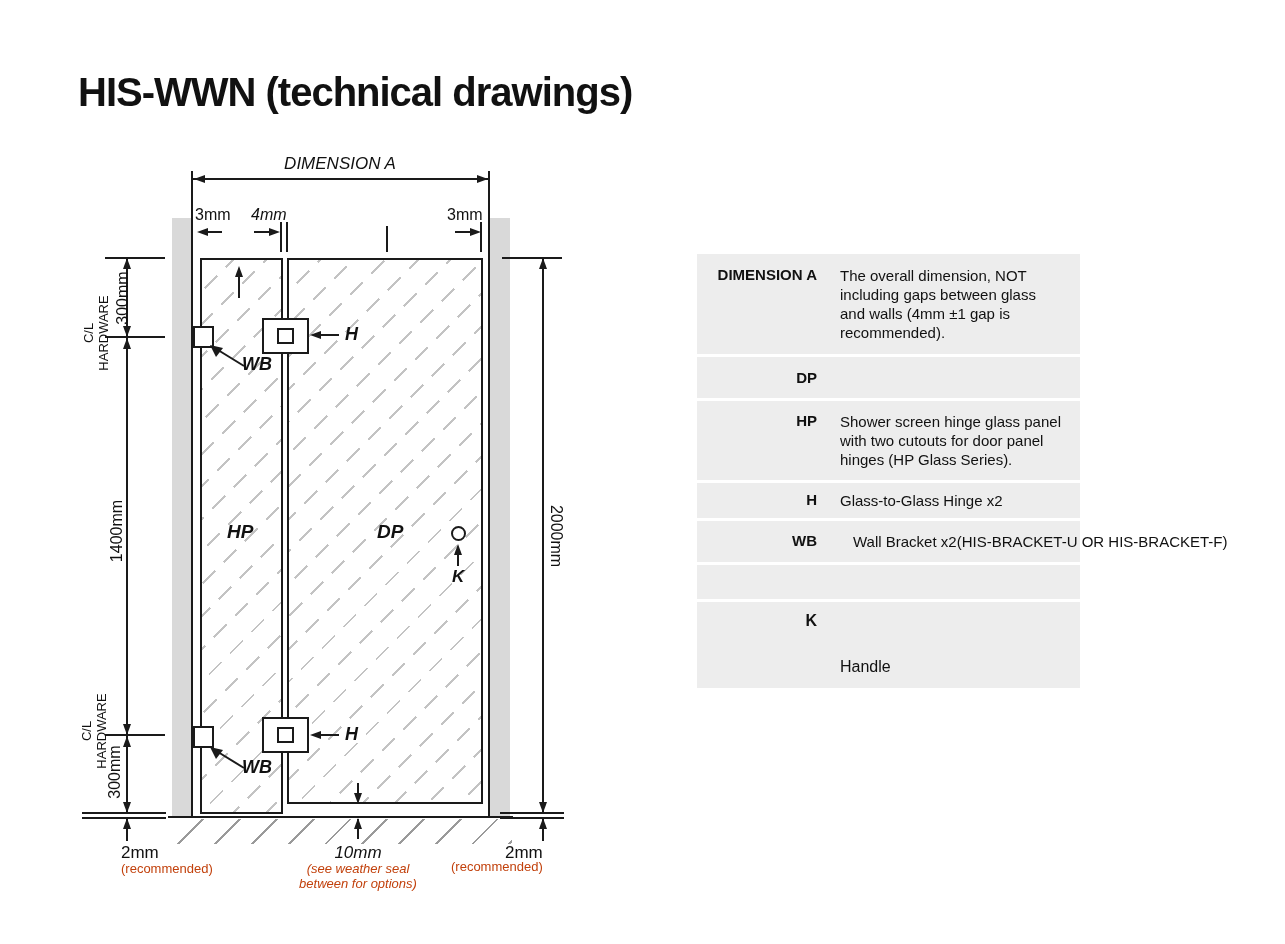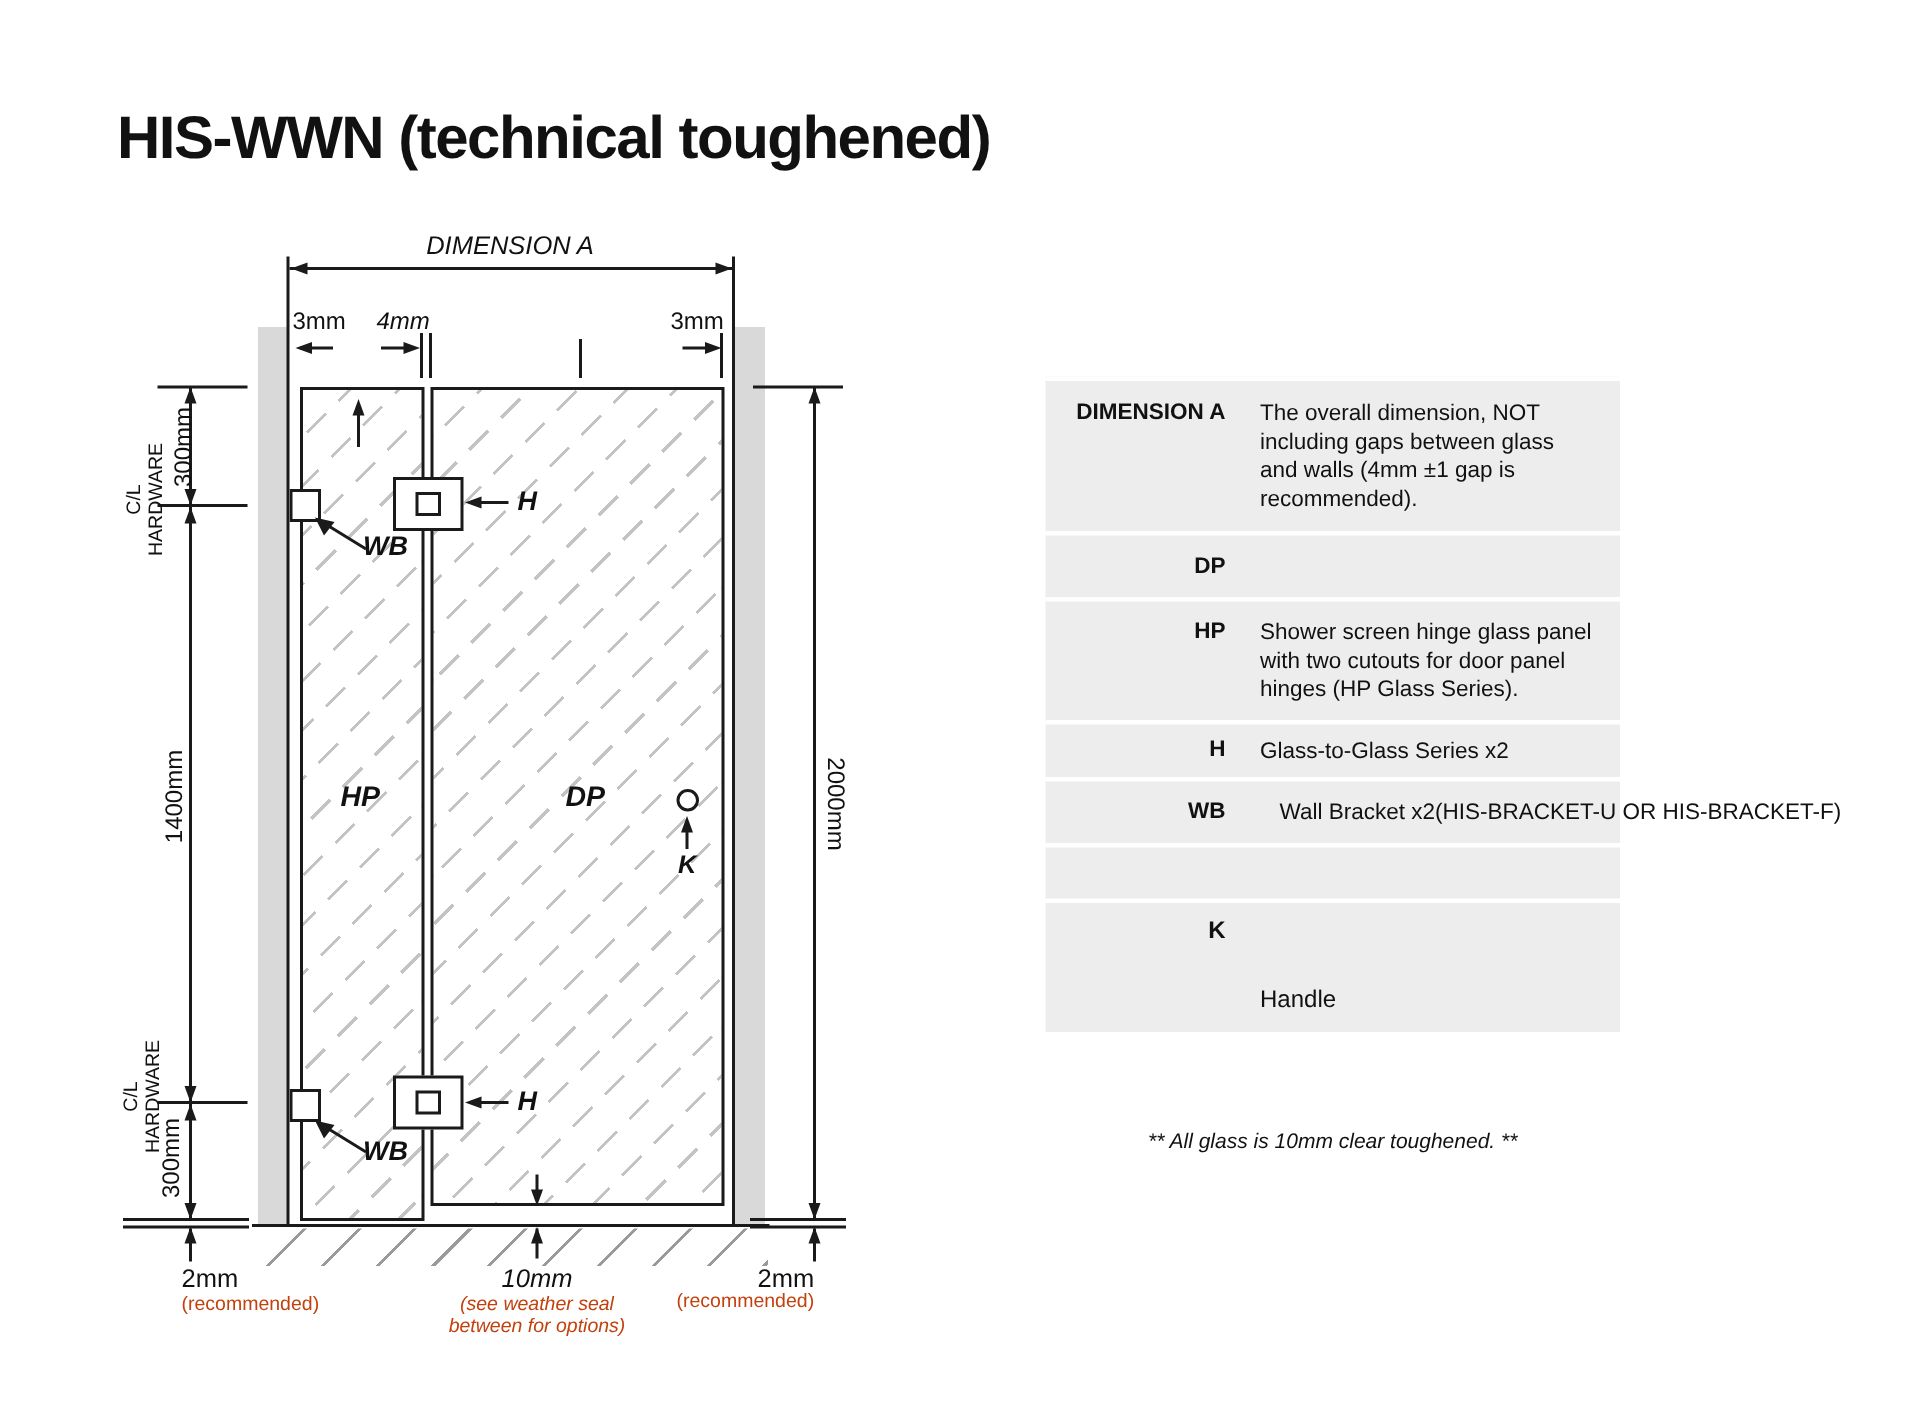--- a/index.html
+++ b/index.html
@@ -48,21 +48,21 @@
   .lterm { width:120px; text-align:right; font-weight:bold; font-size:15px; flex:none; }
   .ldesc { margin-left:23px; font-size:15px; line-height:19px; white-space:pre-line; }
   .nowrap { white-space:nowrap;margin-left:36px; }
   .footnote { position:absolute; left:697px; top:752px; width:383px; text-align:center; font-style:italic; font-size:14px; }
 </style>
 </head>
 <body>
 
 <div class="page">
 
-  <h1 class="title">HIS-WWN (technical toughened)</h1>
+  <h1 class="title">HIS-WWN (technical drawings)</h1>
 
   <div>
 
     <div class="wall" style="left:172px; top:218px; width:20px; height:599px;"></div>
     <div class="wall" style="left:490px; top:218px; width:20px; height:599px;"></div>
     <div class="vl" style="left:191px; top:171px; height:646px;"></div>
     <div class="vl" style="left:488px; top:171px; height:646px;"></div>
 
     <div class="dimtxt ital" style="left:265px; top:154px; width:150px; text-align:center; font-size:17px;">DIMENSION A</div>
     <div class="hl" style="left:193px; top:178px; width:296px;"></div>
@@ -187,30 +187,29 @@
       <div class="lterm">DP</div>
     </div>
     <div class="lrow" style="padding:11px 0;">
       <div class="lterm">HP</div>
       <div class="ldesc">Shower screen hinge glass panel
 with two cutouts for door panel
 hinges (HP Glass Series).</div>
     </div>
     <div class="lrow" style="padding:8px 0;">
       <div class="lterm">H</div>
-      <div class="ldesc">Glass-to-Glass Series x2</div>
+      <div class="ldesc">Glass-to-Glass Hinge x2</div>
     </div>
     <div class="lrow" style="padding:11px 0;">
       <div class="lterm">WB</div>
       <div class="ldesc nowrap">Wall Bracket x2(HIS-BRACKET-U OR HIS-BRACKET-F)</div>
     </div>
     <div class="lrow" style="min-height:37px;">
       <div class="lterm"></div>
       <div class="ldesc"></div>
     </div>
     <div class="lrow" style="padding:10px 0 12px 0;">
       <div class="lterm" style="font-size:16px;">K</div>
       <div class="ldesc" style="font-size:16px;margin-top:45px;">Handle</div>
     </div>
   </div>
-  <div class="footnote">** All glass is 10mm clear toughened. **</div>
 
 </div>
 
 </body></html>

